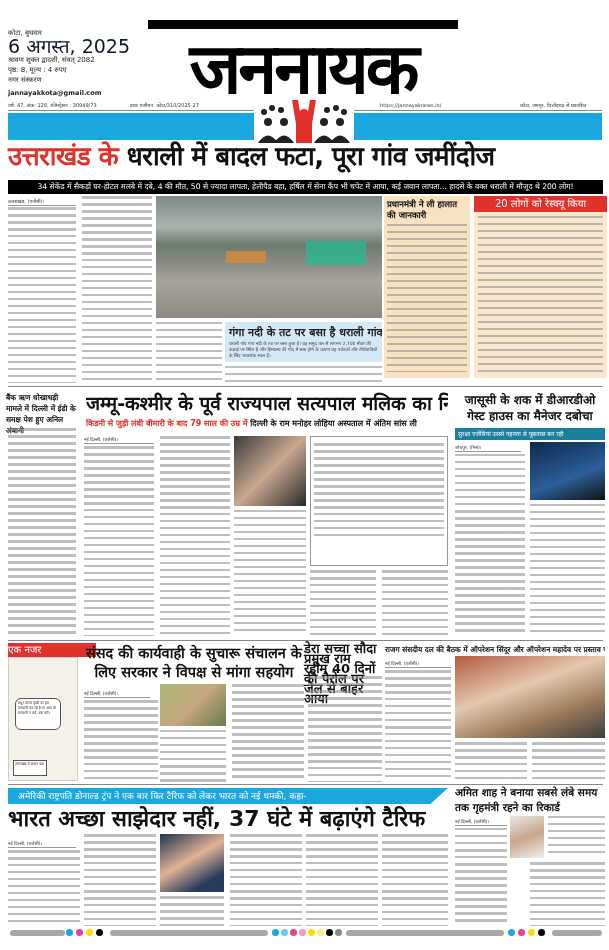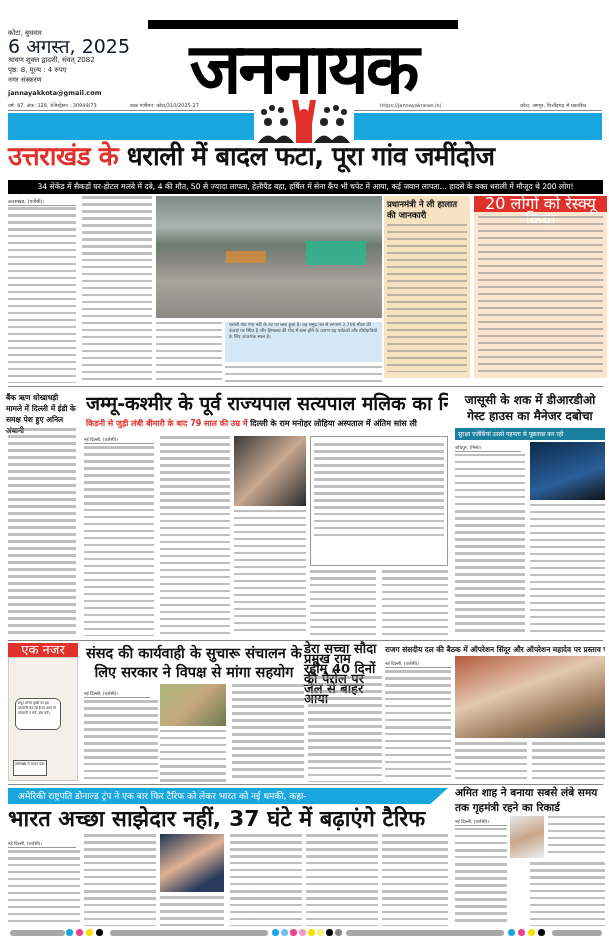--- a/index.html
+++ b/index.html
@@ -16,26 +16,26 @@
 .headline-main{left:8px;top:138px;width:595px;font-size:26px;line-height:36px;font-weight:bold;white-space:nowrap;letter-spacing:-0.5px}
 .headline-main .red{color:#e0312b}
 .subbar{left:8px;top:180px;width:595px;height:14px;background:#000;color:#fff;font-size:7.6px;line-height:14px;text-align:center;white-space:nowrap;overflow:hidden}
 .filler{background:repeating-linear-gradient(to bottom,#8a8a8a 0px,#8a8a8a 2.5px,transparent 2.5px,transparent 7px);opacity:.55}
 .photo-flood{left:156px;top:196px;width:226px;height:122px;background:linear-gradient(180deg,#7d8a85 0%,#aab3b0 25%,#6d7b6e 40%,#8a8a84 55%,#a7a49c 70%,#8d8a84 100%)}
 .caption-ganga{left:225px;top:322px;width:157px;height:40px;background:#d4e8f5}
 .caption-ganga .t{font-size:11px;font-weight:bold;color:#222;padding:2px 4px;white-space:nowrap;overflow:hidden}
 .pm-box{left:384px;top:196px;width:86px;height:182px;background:#f7e2c2;padding:3px}
 .pm-box .t{font-size:8.5px;font-weight:bold;text-align:left;line-height:11px;color:#111}
 .rescue-box{left:474px;top:196px;width:133px;height:182px;background:#fbe7cf}
-.rescue-box .hdr{background:#e0312b;color:#fff;font-size:16px;text-align:center;height:16px;line-height:16px}
+.rescue-box .hdr{background:#e0312b;color:#fff;font-size:10px;text-align:center;height:16px;line-height:16px}
 .side-hed{font-weight:bold;color:#111;}
 .redsub{color:#e0312b}
 .box-border{border:1px solid #999}
 .teal{background:#1b7f9e;color:#fff}
-.ek-nazar{left:8px;top:643px;width:70px;height:14px;background:#e0312b;color:#fff;font-size:13px;text-align:center;line-height:14px}
+.ek-nazar{left:8px;top:643px;width:88px;height:14px;background:#e0312b;color:#fff;font-size:10px;line-height:14px}
 .cartoon{left:8px;top:657px;width:70px;height:124px;background:#f4f1ea;border:1px solid #ccc}
 .banner-trump{left:8px;top:788px;width:440px;height:16px;background:#1aa7e0;color:#fff;font-size:9px;line-height:16px;padding-left:10px;clip-path:polygon(0 0,100% 0,96% 100%,0 100%);white-space:nowrap;overflow:hidden}
 .hl{font-weight:bold;white-space:nowrap;overflow:hidden;color:#111}
 .img{background:#777}
 .regbar{top:930px;height:6px;border-radius:3px;background:#a8a8a8}
 .dot{top:929px;width:7px;height:7px;border-radius:50%}
 .byline{font-size:4.5px;color:#333;border-bottom:1px solid #999;padding-bottom:1px}
 </style>
 </head>
 <body>
@@ -91,20 +91,21 @@
 
 <div class="abs byline" style="left:8px;top:198px;width:68px;font-size:5px">उत्तराखंड, (एजेंसी)।</div>
 <div class="abs filler" style="left:8px;top:207px;width:68px;height:176px"></div>
 <div class="abs filler" style="left:82px;top:196px;width:70px;height:187px"></div>
 <div class="abs photo-flood">
   <div style="position:absolute;left:150px;top:45px;width:60px;height:24px;background:#2bb88e;opacity:.8"></div>
   <div style="position:absolute;left:70px;top:55px;width:40px;height:12px;background:#d98a3a;opacity:.8"></div>
 </div>
 <div class="abs filler" style="left:156px;top:322px;width:66px;height:61px"></div>
 <div class="abs caption-ganga">
+  <div class="t">गंगा नदी के तट पर बसा है धराली गांव</div>
   <div style="font-size:4.5px;line-height:6px;color:#444;padding:0 4px;height:18px;overflow:hidden">धराली गांव गंगा नदी के तट पर बसा हुआ है। यह समुद्र तल से लगभग 2,700 मीटर की ऊंचाई पर स्थित है और हिमालय की गोद में बसा होने के कारण यह पर्यटकों और तीर्थयात्रियों के लिए आकर्षक स्थल है।</div>
 </div>
 <div class="abs filler" style="left:225px;top:366px;width:157px;height:17px"></div>
 
 <div class="abs pm-box">
   <div class="t">प्रधानमंत्री ने ली हालात की जानकारी</div>
   <div class="filler" style="margin-top:3px;height:148px"></div>
 </div>
 <div class="abs rescue-box">
   <div class="hdr">20 लोगों को रेस्क्यू किया</div>

